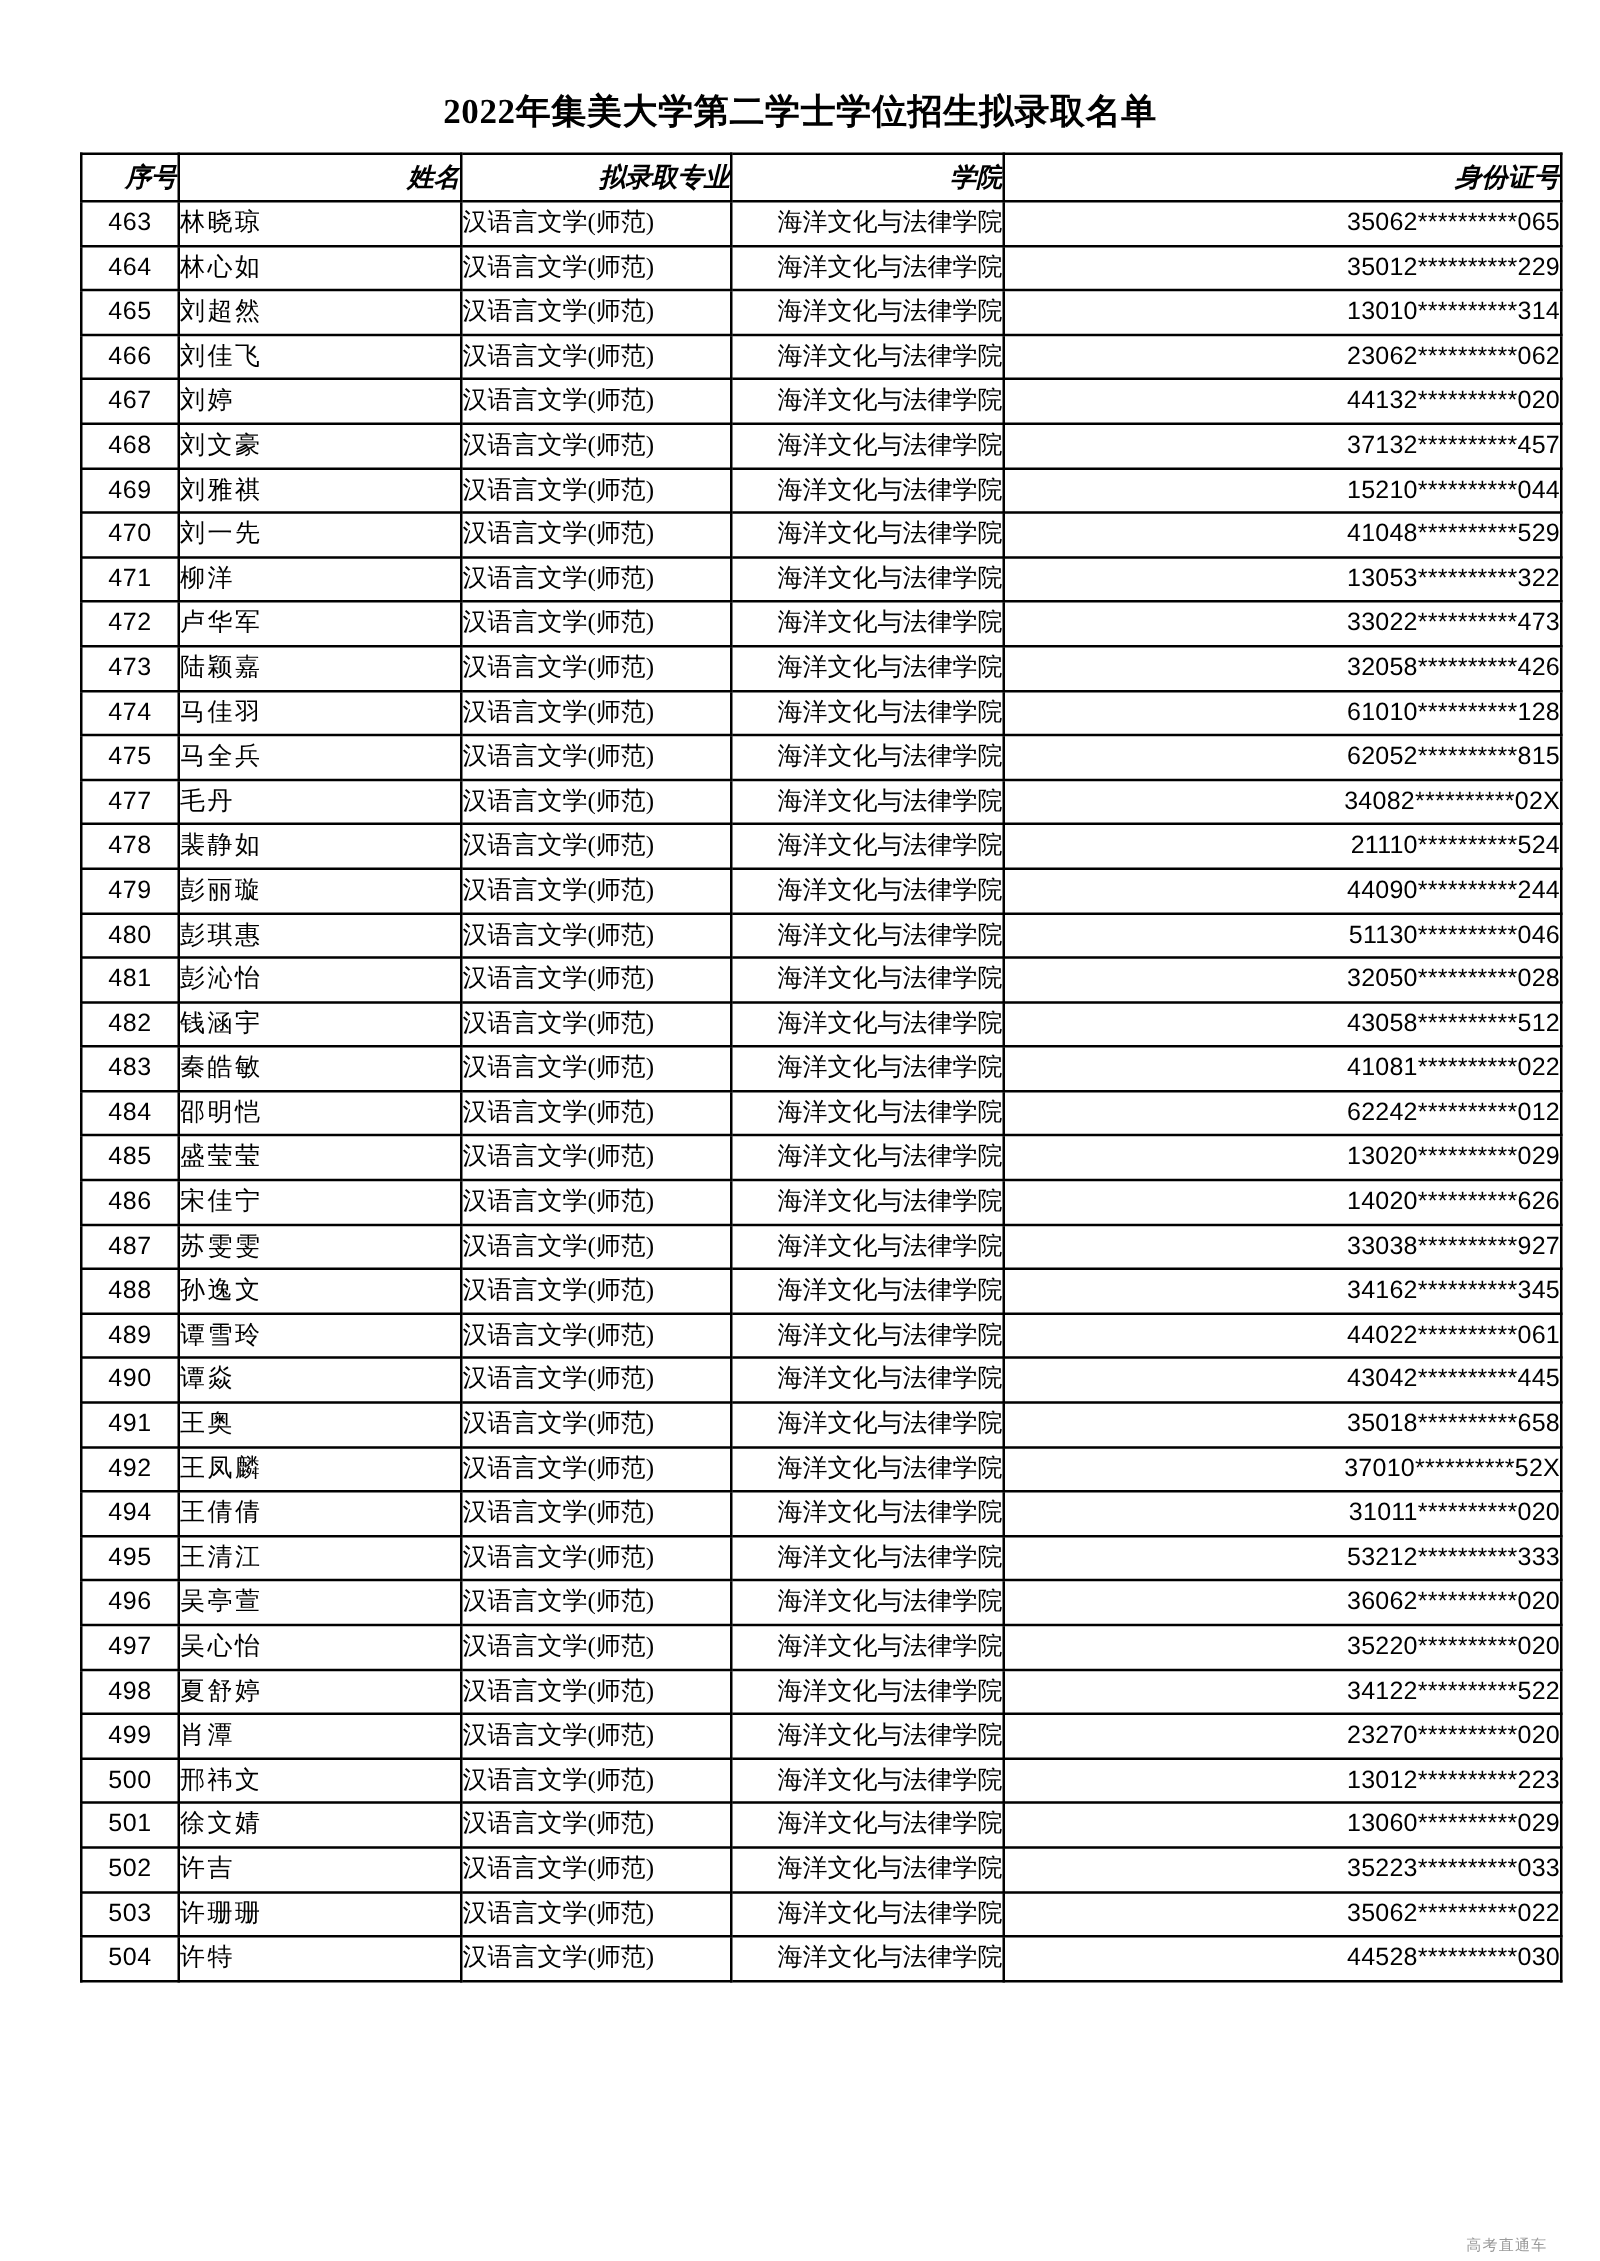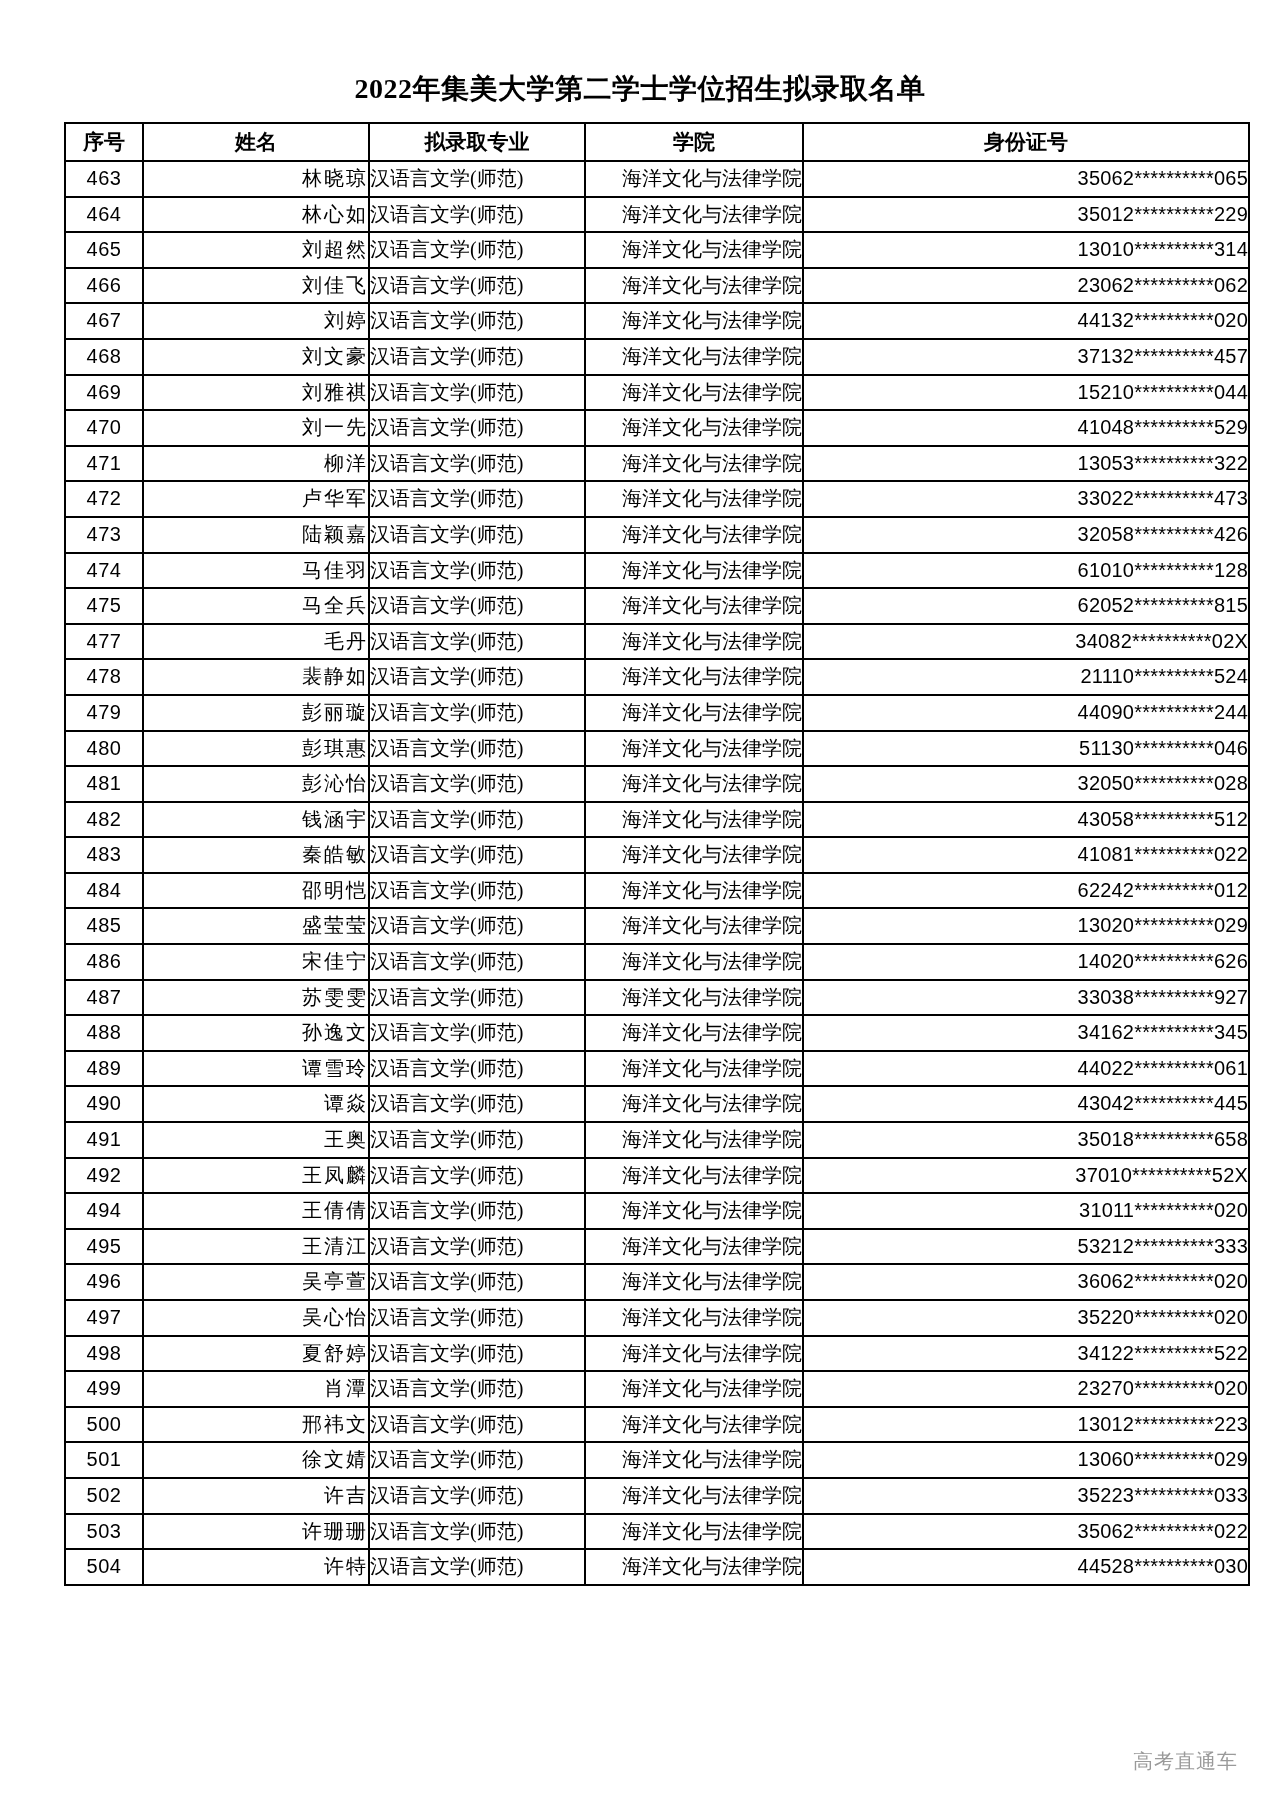--- a/index.html
+++ b/index.html
@@ -51,45 +51,46 @@
     border: 2px solid #000000;
     padding: 0;
     height: 33.6px;
     line-height: 33.6px;
     font-size: 20px;
     overflow: hidden;
     white-space: nowrap;
   }
 
   table.roster thead th {
-    text-align: center;
+    text-align: right;
     font-weight: bold;
     font-size: 21px;
     height: 36px;
     line-height: 36px;
     font-family: "Liberation Serif", "DejaVu Serif", serif;
+    font-style: italic;
   }
 
   
   col.c-index  { width: 78px; }
   col.c-name   { width: 226px; }
   col.c-major  { width: 216px; }
   col.c-college{ width: 218px; }
   col.c-id     { width: 446px; }
 
   td.index {
     text-align: center;
     font-size: 21px;
     font-family: "Liberation Sans", sans-serif;
     letter-spacing: 0.5px;
     margin-left: 36px;
   }
 
   td.name {
-    text-align: right;
+    text-align: left;
     padding-left: 16px;
     font-size: 21px;
     letter-spacing: 2px;
   }
 
   td.major {
     text-align: left;
     font-size: 19px;
     letter-spacing: 0px;
   }
@@ -104,22 +105,22 @@
     text-align: right;
     padding-left: 6px;
     font-size: 21px;
     font-family: "Liberation Sans", sans-serif;
     letter-spacing: 0.2px;
   }
 
   .watermark {
     position: absolute;
     right: 42px;
-    bottom: 34px;
-    font-size: 20px;
+    bottom: 4px;
+    font-size: 12px;
     color: #9a9a9a;
     letter-spacing: 1px;
     font-family: "Liberation Sans", sans-serif;
   }
 </style>
 </head>
 <body>
 
 <div class="page">
 

